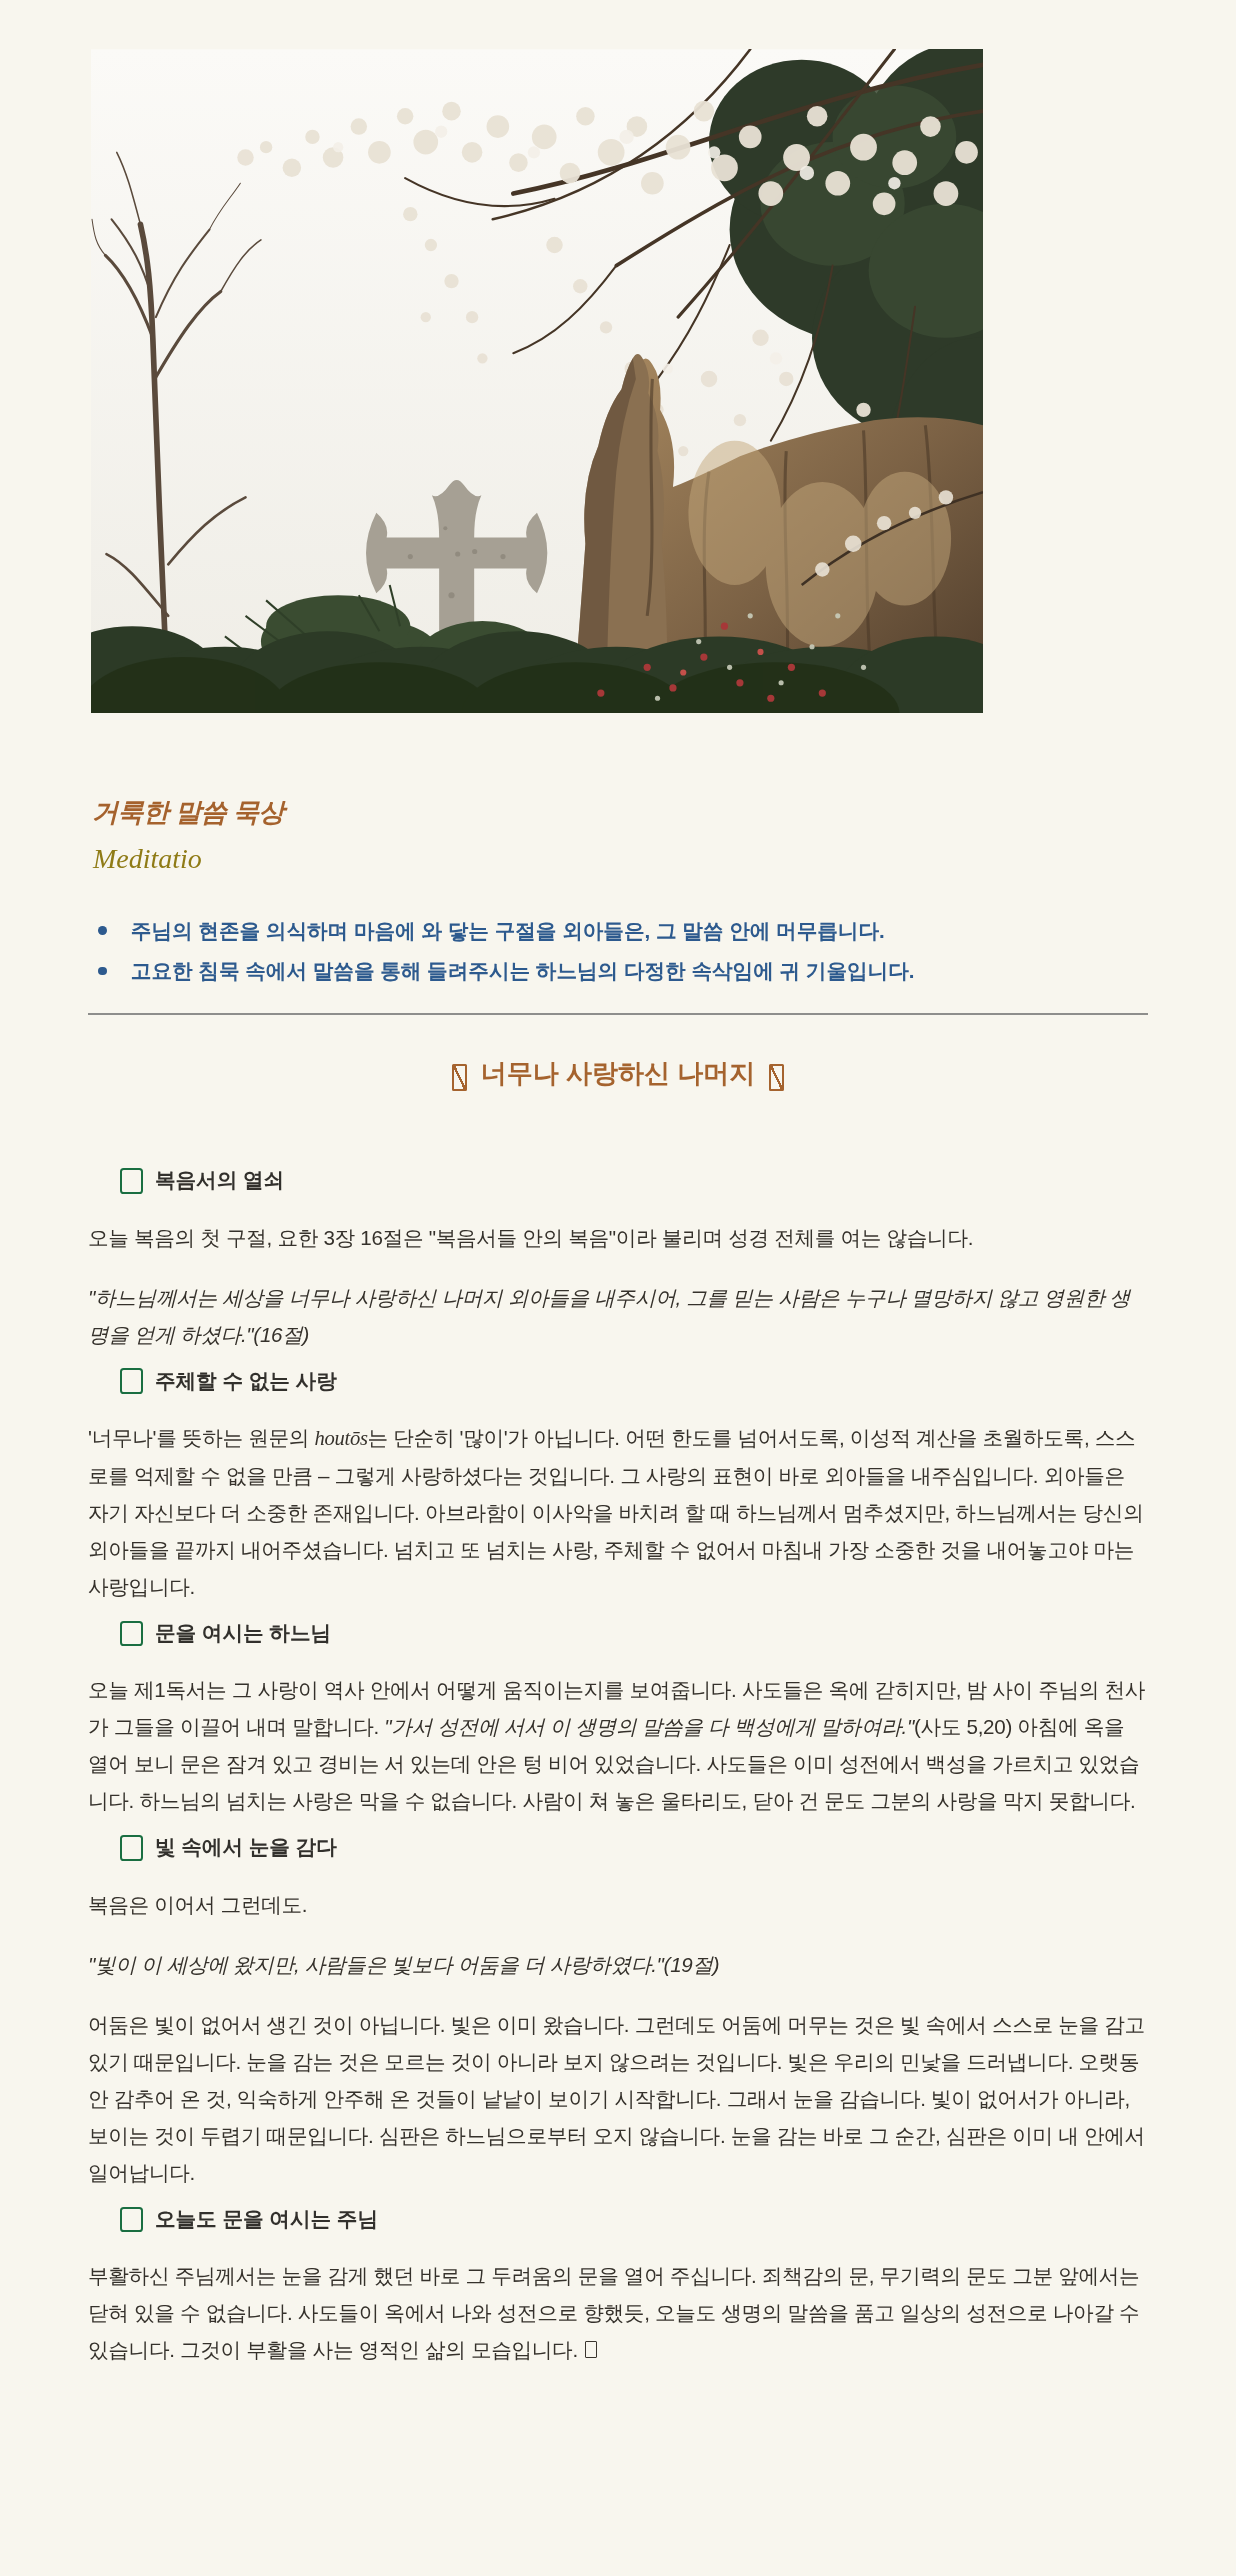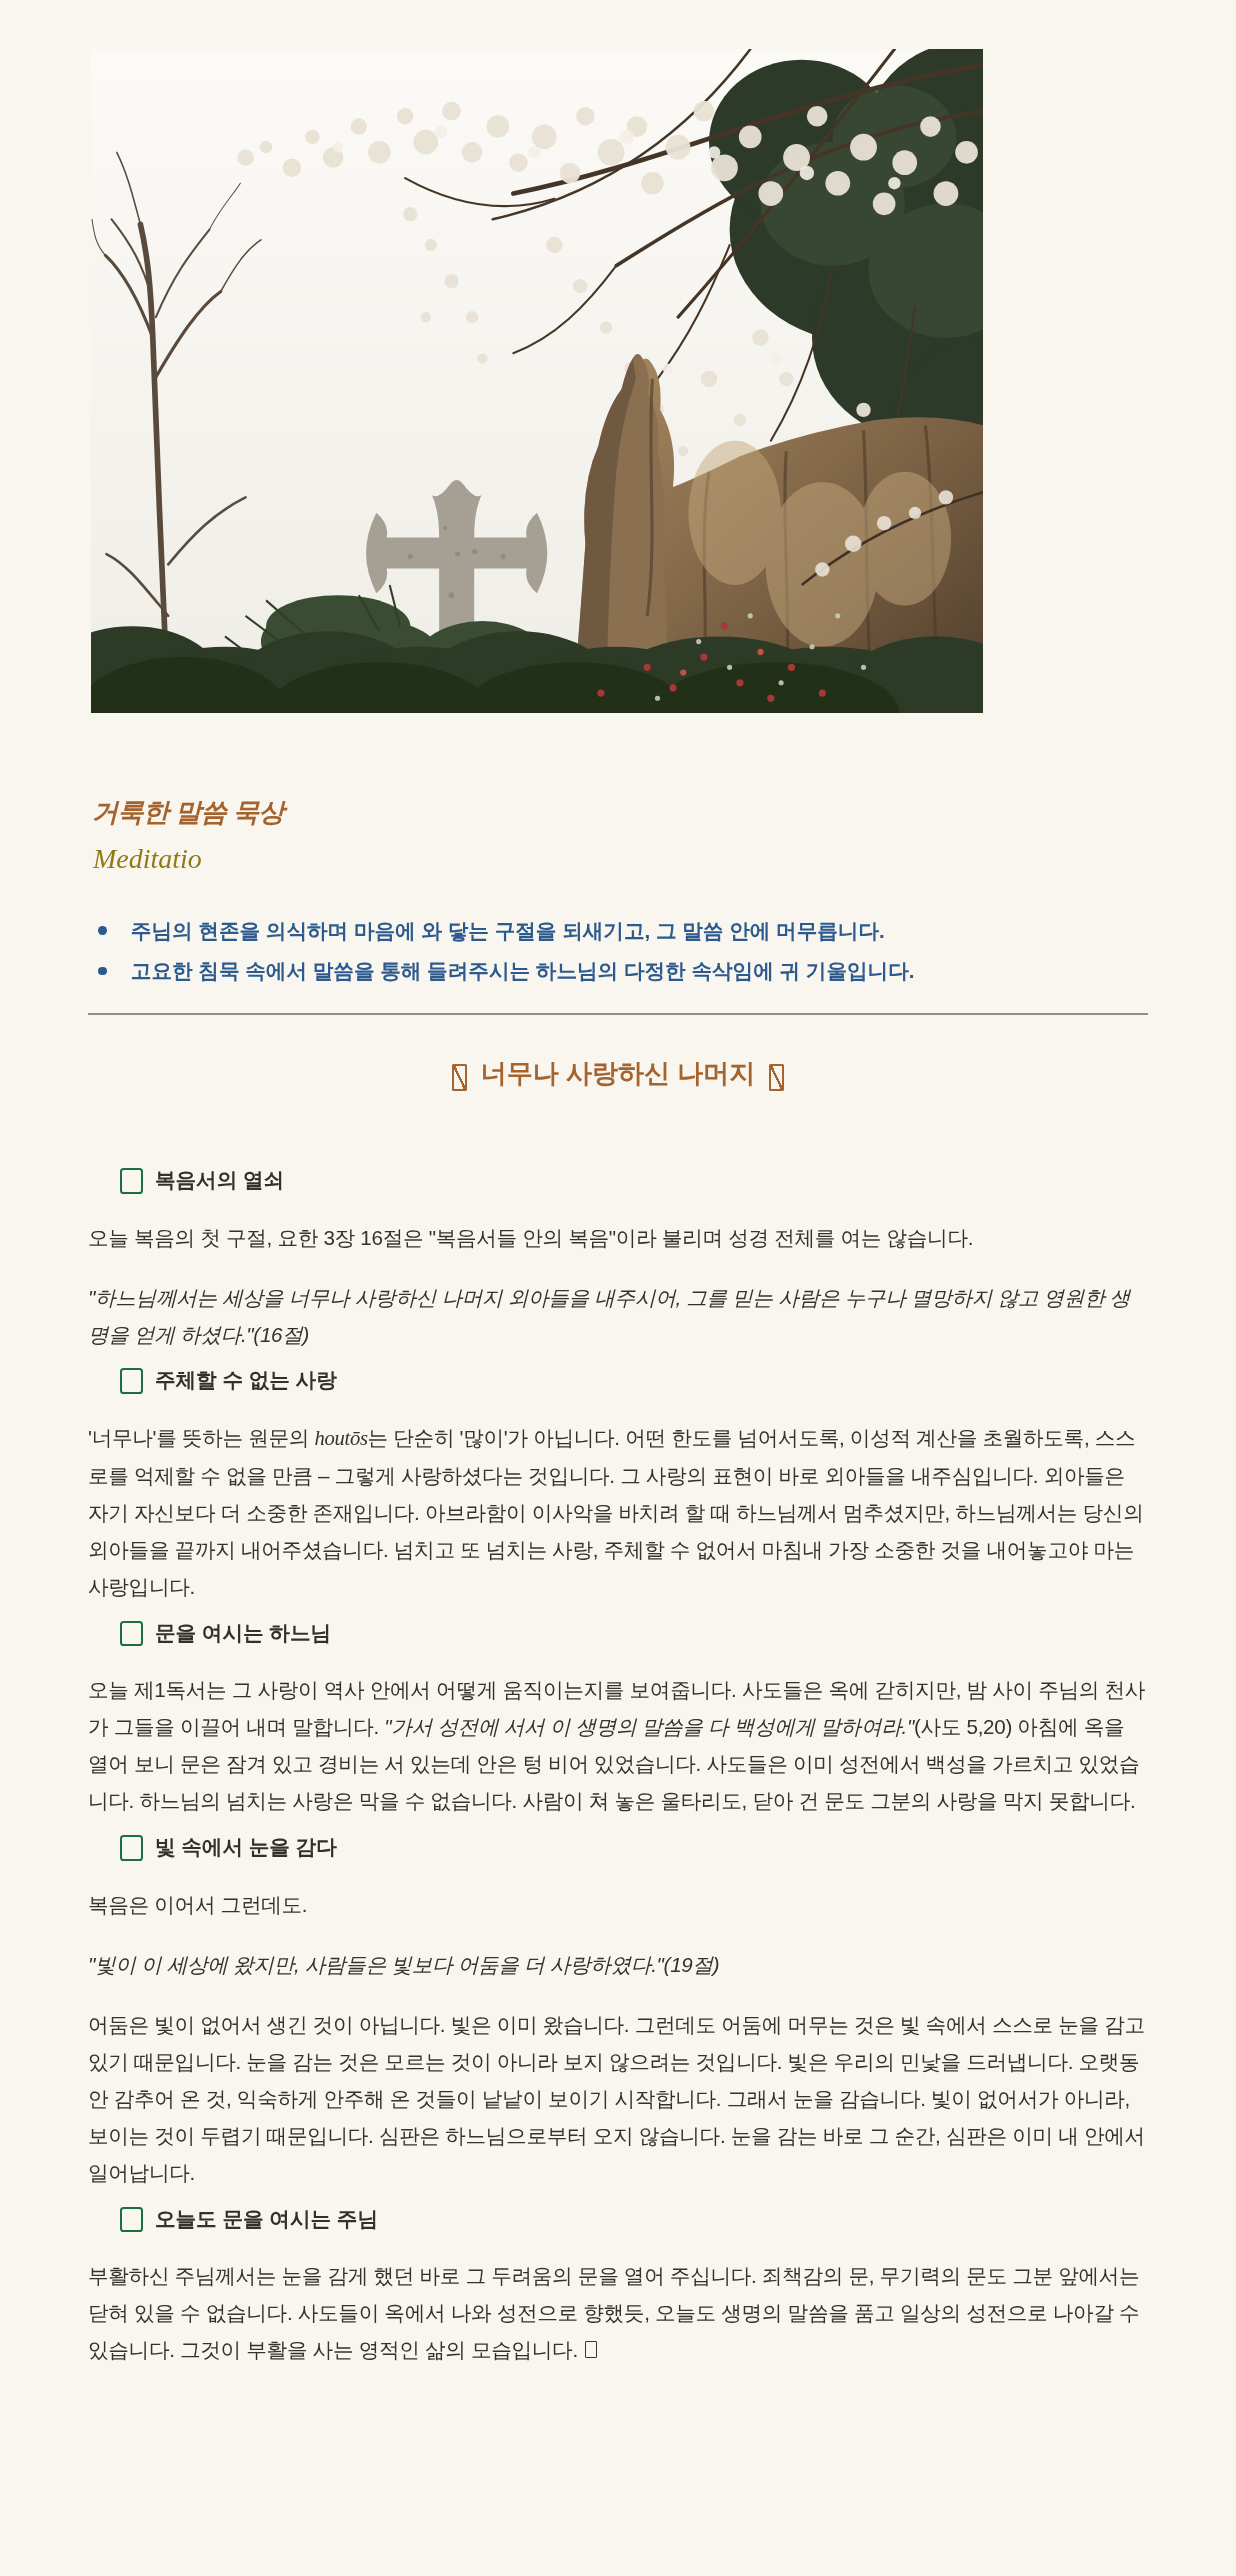--- a/index.html
+++ b/index.html
@@ -37,21 +37,21 @@
     display:flex;align-items:flex-end;justify-content:center;gap:13.4px;
   }
   .tofu-brown{
     display:inline-block;width:11.3px;height:23px;
     border:2.1px solid #a5632e;border-radius:1.5px;
     background:linear-gradient(to top right,transparent 44%,#a5632e 44%,#a5632e 56%,transparent 56%);
   }
   .section{margin:15.5px 88px 0 88px;}
   .section.first{margin-top:77px;}
   .sec-h{
-    display:flex;gap:12.4px;
+    display:flex;align-items:center;gap:12.4px;
     margin:0 0 25px 0;font-size:20.6px;font-weight:bold;color:#32302c;line-height:1.2;padding-left:32px;
   }
   .glyph-box{
     flex:0 0 auto;display:inline-block;width:18.5px;height:21.6px;
     border:2.1px solid #1a6e41;border-radius:3.6px;background:transparent;
   }
   .para{font-size:20.6px;line-height:1.8;margin:0 0 23px 0;color:#35312b;letter-spacing:-0.3px;}
   .para:last-child{margin-bottom:0;}
   .quote{font-style:italic;}
   .latin{font-family:"Liberation Serif","DejaVu Serif",serif;font-style:italic;}
@@ -284,21 +284,21 @@
       </g>
     </svg>
   </div>
 
   <h1 class="title">거룩한 말씀 묵상</h1>
   <div class="subtitle">Meditatio</div>
 
   <div class="intro">
     <div class="intro-row">
       <span class="dot dot-blue"></span>
-      <span class="intro-text">주님의 현존을 의식하며 마음에  와 닿는  구절을 되새기고, 그 말씀 안에 머무릅니다.</span>
+      <span class="intro-text">주님의 현존을 의식하며 마음에  와 닿는  구절을 외아들은, 그 말씀 안에 머무릅니다.</span>
     </div>
     <div class="intro-row">
       <span class="dot dot-blue"></span>
       <span class="intro-text">고요한 침묵 속에서 말씀을 통해 들려주시는 하느님의 다정한 속삭임에 귀 기울입니다.</span>
     </div>
   </div>
 
   <hr class="rule">
 
   <div class="main-heading">

